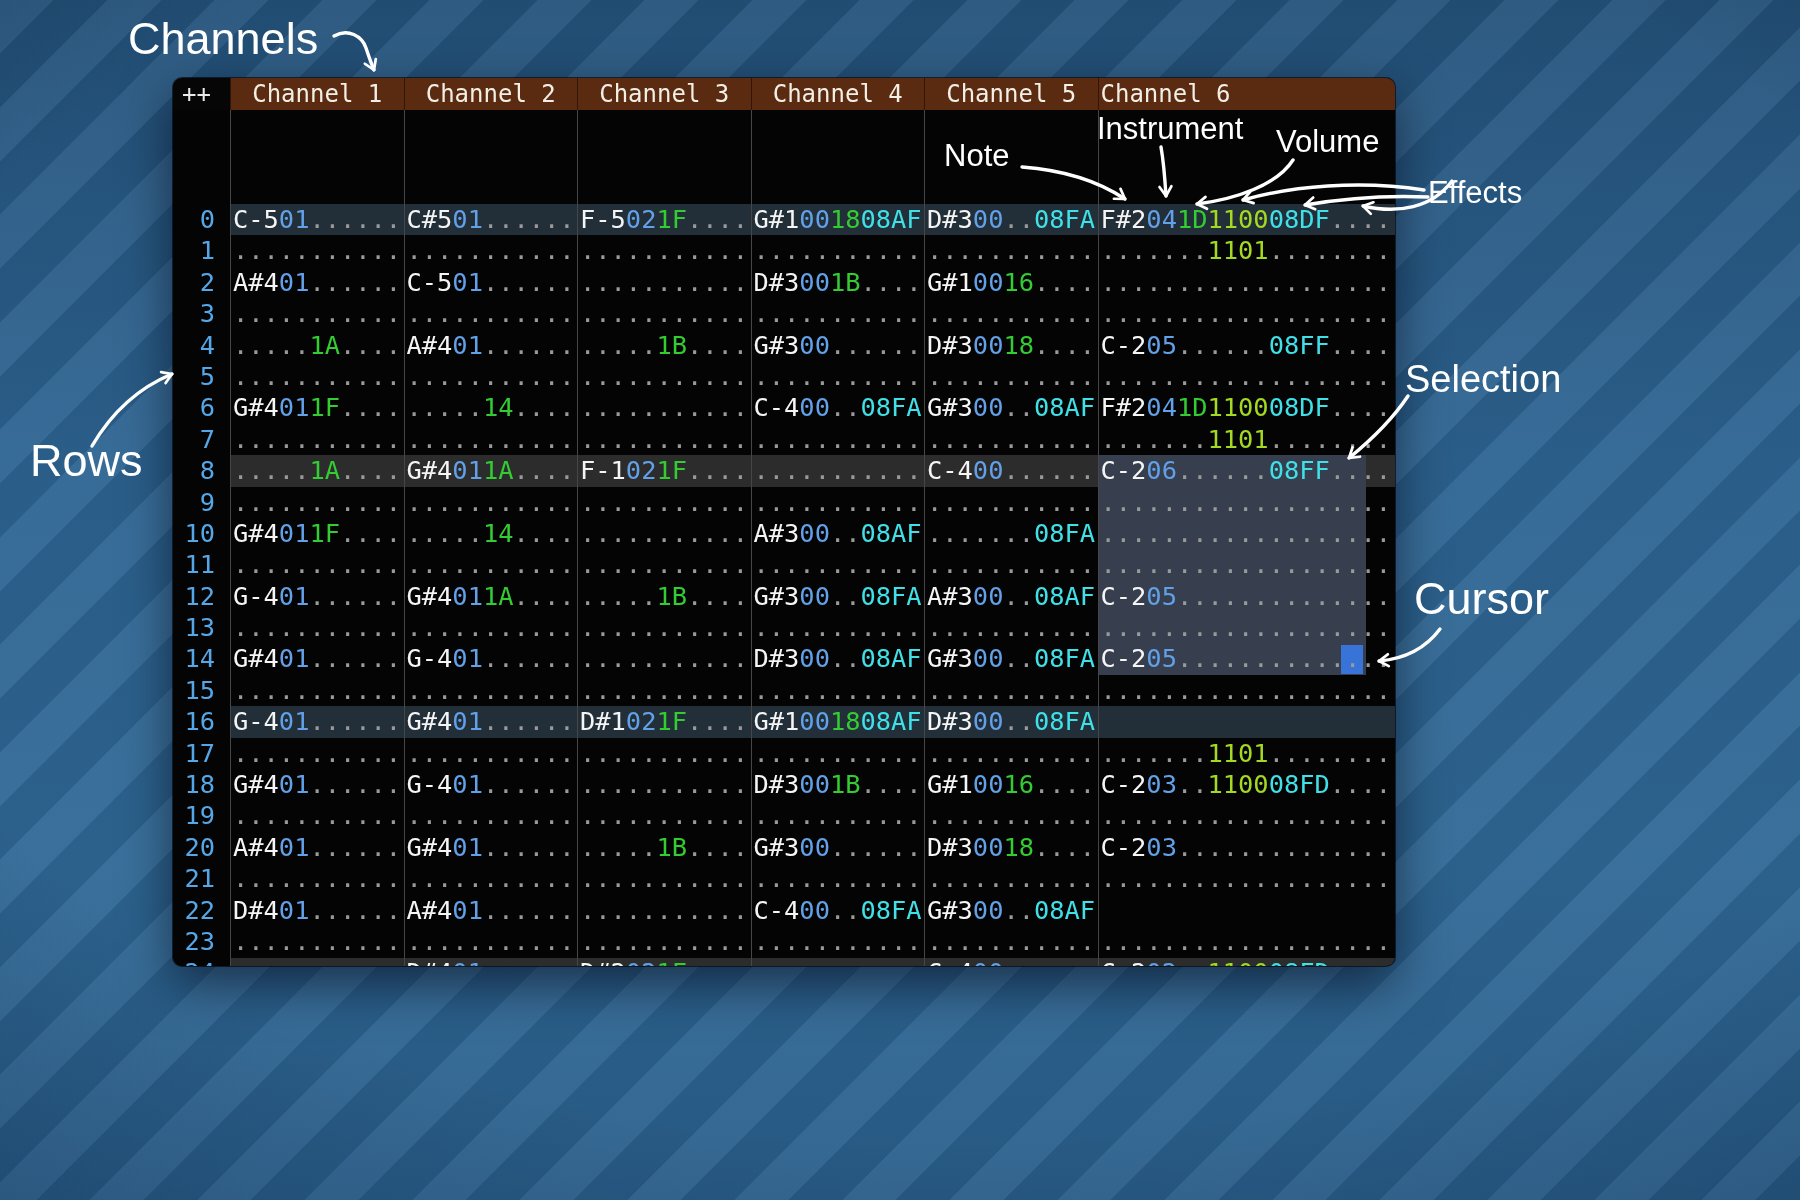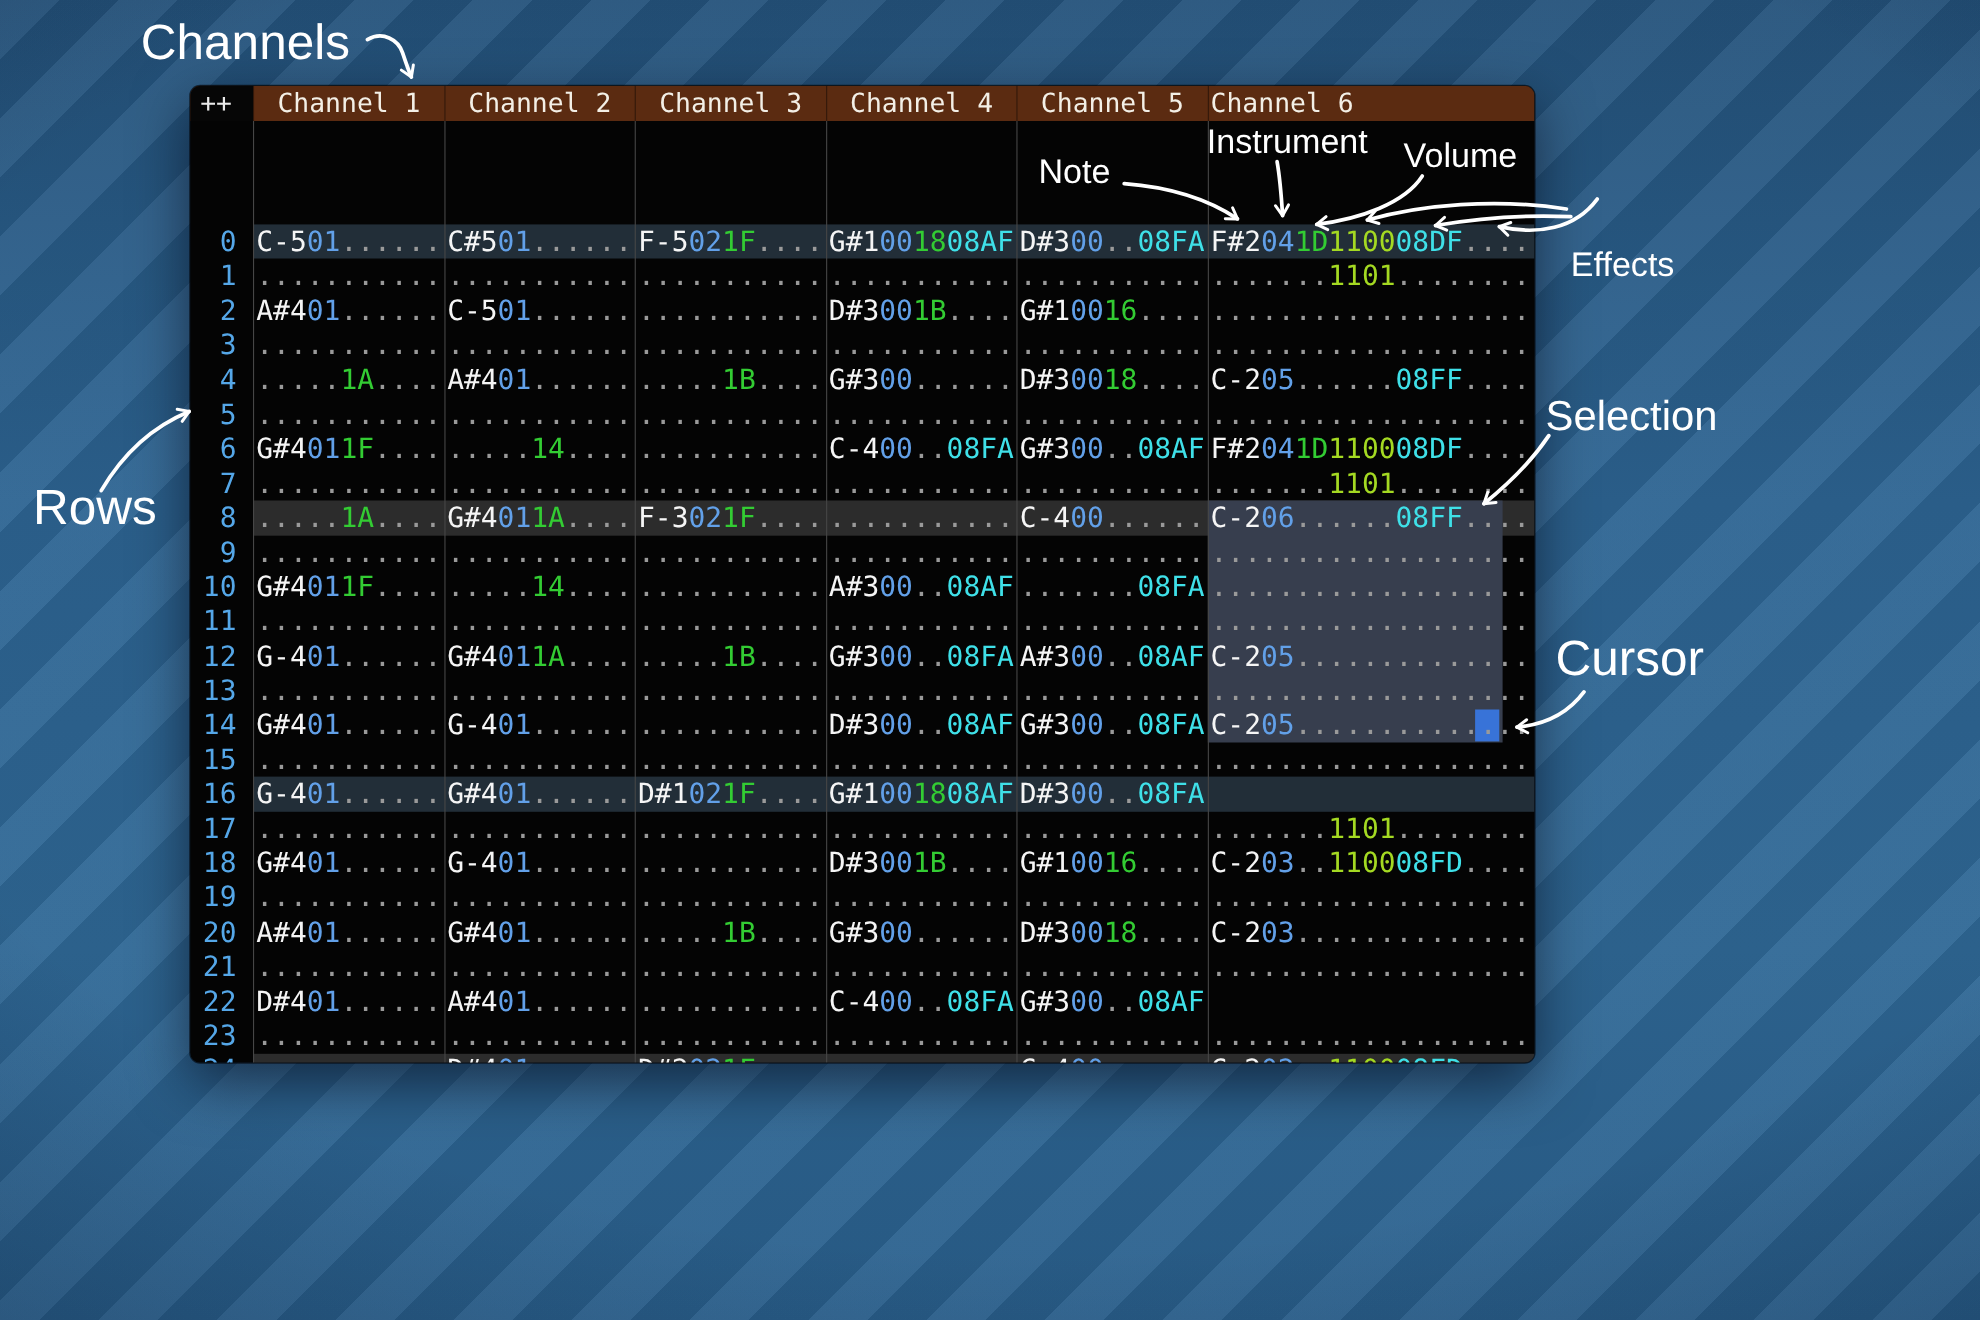--- a/index.html
+++ b/index.html
@@ -141,21 +141,21 @@
             <div class="pcell"><span class="dot">...</span><span class="dot">..</span><span class="dot">..</span><span class="dot">....</span></div>
             <div class="pcell"><span class="dot">...</span><span class="dot">..</span><span class="dot">..</span><span class="dot">....</span></div>
             <div class="pcell"><span class="dot">...</span><span class="dot">..</span><span class="dot">..</span><span class="dot">....</span></div>
             <div class="pcell"><span class="dot">...</span><span class="dot">..</span><span class="dot">..</span><span class="dot">....</span></div>
             <div class="pcell wide"><span class="dot">...</span><span class="dot">..</span><span class="dot">..</span><span class="fx1">1101</span><span class="dot">....</span><span class="dot">....</span></div>
           </div>
           <div class="prow">
             <div class="rnum">8</div>
             <div class="pcell"><span class="dot">...</span><span class="dot">..</span><span class="vol">1A</span><span class="dot">....</span></div>
             <div class="pcell"><span class="note">G#4</span><span class="ins">01</span><span class="vol">1A</span><span class="dot">....</span></div>
-            <div class="pcell"><span class="note">F-3</span><span class="ins">02</span><span class="vol">1F</span><span class="dot">....</span></div>
+            <div class="pcell"><span class="note">F-1</span><span class="ins">02</span><span class="vol">1F</span><span class="dot">....</span></div>
             <div class="pcell"><span class="dot">...</span><span class="dot">..</span><span class="dot">..</span><span class="dot">....</span></div>
             <div class="pcell"><span class="note">C-4</span><span class="ins">00</span><span class="dot">..</span><span class="dot">....</span></div>
             <div class="pcell wide"><span class="note">C-2</span><span class="ins">06</span><span class="dot">..</span><span class="dot">....</span><span class="fx">08FF</span><span class="dot">....</span></div>
           </div>
           <div class="prow">
             <div class="rnum">9</div>
             <div class="pcell"><span class="dot">...</span><span class="dot">..</span><span class="dot">..</span><span class="dot">....</span></div>
             <div class="pcell"><span class="dot">...</span><span class="dot">..</span><span class="dot">..</span><span class="dot">....</span></div>
             <div class="pcell"><span class="dot">...</span><span class="dot">..</span><span class="dot">..</span><span class="dot">....</span></div>
             <div class="pcell"><span class="dot">...</span><span class="dot">..</span><span class="dot">..</span><span class="dot">....</span></div>
@@ -297,21 +297,21 @@
           </div>
         </div>
       </div>
   </div>
 
   <div class="ann" id="ann-channels" style="left:128px;top:13px;font-size:45px;">Channels</div>
   <div class="ann" id="ann-rows" style="left:30px;top:435px;font-size:45px;">Rows</div>
   <div class="ann" id="ann-note" style="left:944px;top:138px;font-size:31px;">Note</div>
   <div class="ann" id="ann-instrument" style="left:1097px;top:111px;font-size:31px;">Instrument</div>
   <div class="ann" id="ann-volume" style="left:1276px;top:124px;font-size:31px;">Volume</div>
-  <div class="ann" id="ann-effects" style="left:1428px;top:175px;font-size:31px;margin-top:48px;">Effects</div>
+  <div class="ann" id="ann-effects" style="left:1428px;top:175px;font-size:31px;">Effects</div>
   <div class="ann" id="ann-selection" style="left:1405px;top:358px;font-size:38px;">Selection</div>
   <div class="ann" id="ann-cursor" style="left:1414px;top:573px;font-size:45px;">Cursor</div>
 
   <svg class="arrows" width="1800" height="1200" viewBox="0 0 1800 1200">
     <defs>
       <marker id="ah" viewBox="0 0 20 20" refX="15" refY="10" markerWidth="17" markerHeight="17" orient="auto" markerUnits="userSpaceOnUse">
         <path d="M4 3 L15 10 L4 17" fill="none" stroke="#ffffff" stroke-width="3.2" stroke-linecap="round" stroke-linejoin="round"></path>
       </marker>
     </defs>
     <g fill="none" stroke="#ffffff" stroke-width="3.4" stroke-linecap="round">

